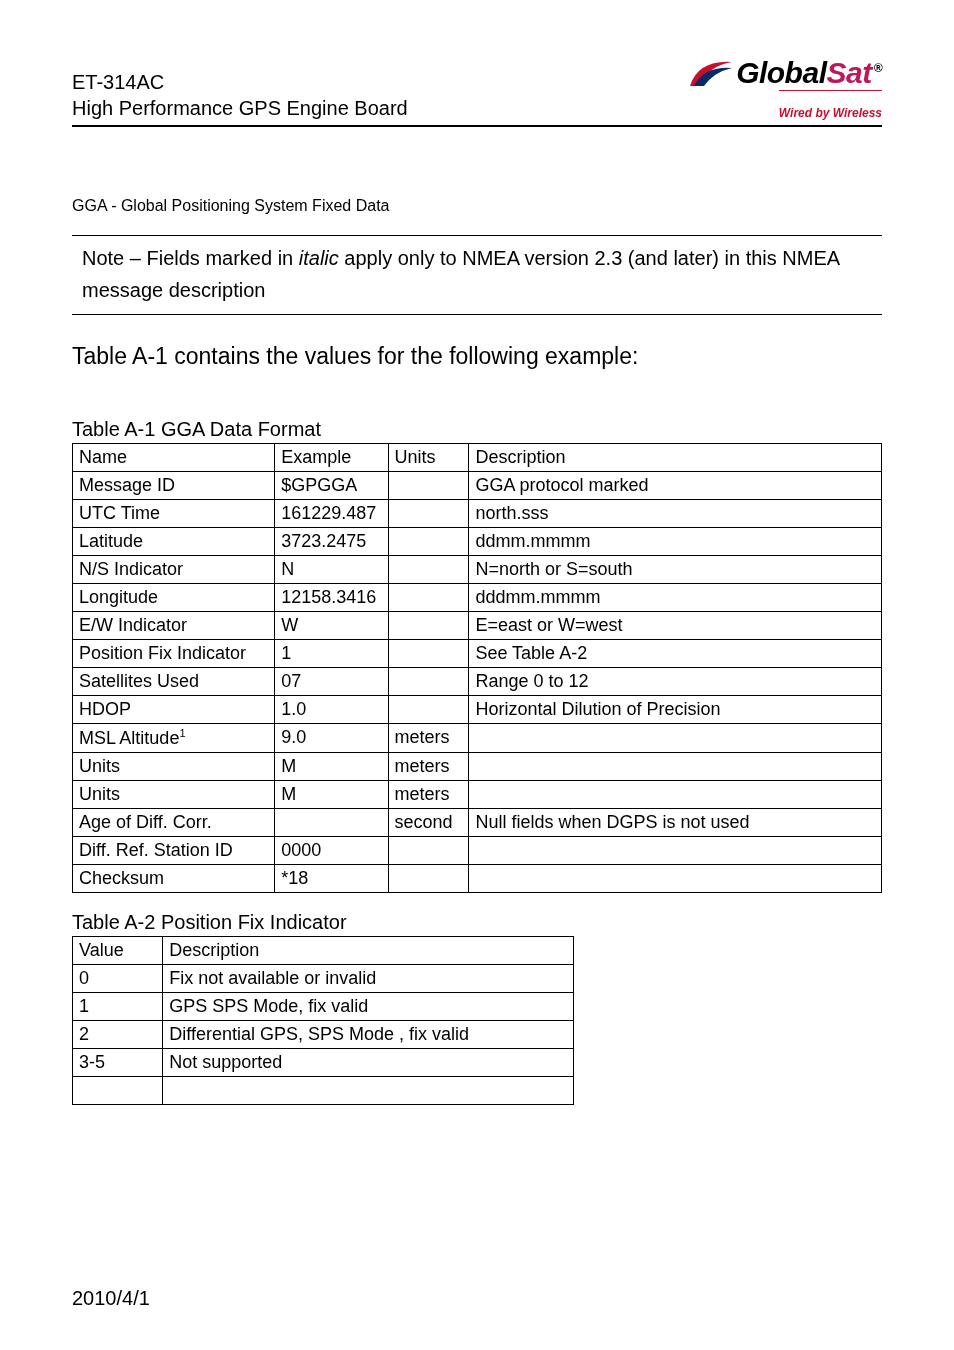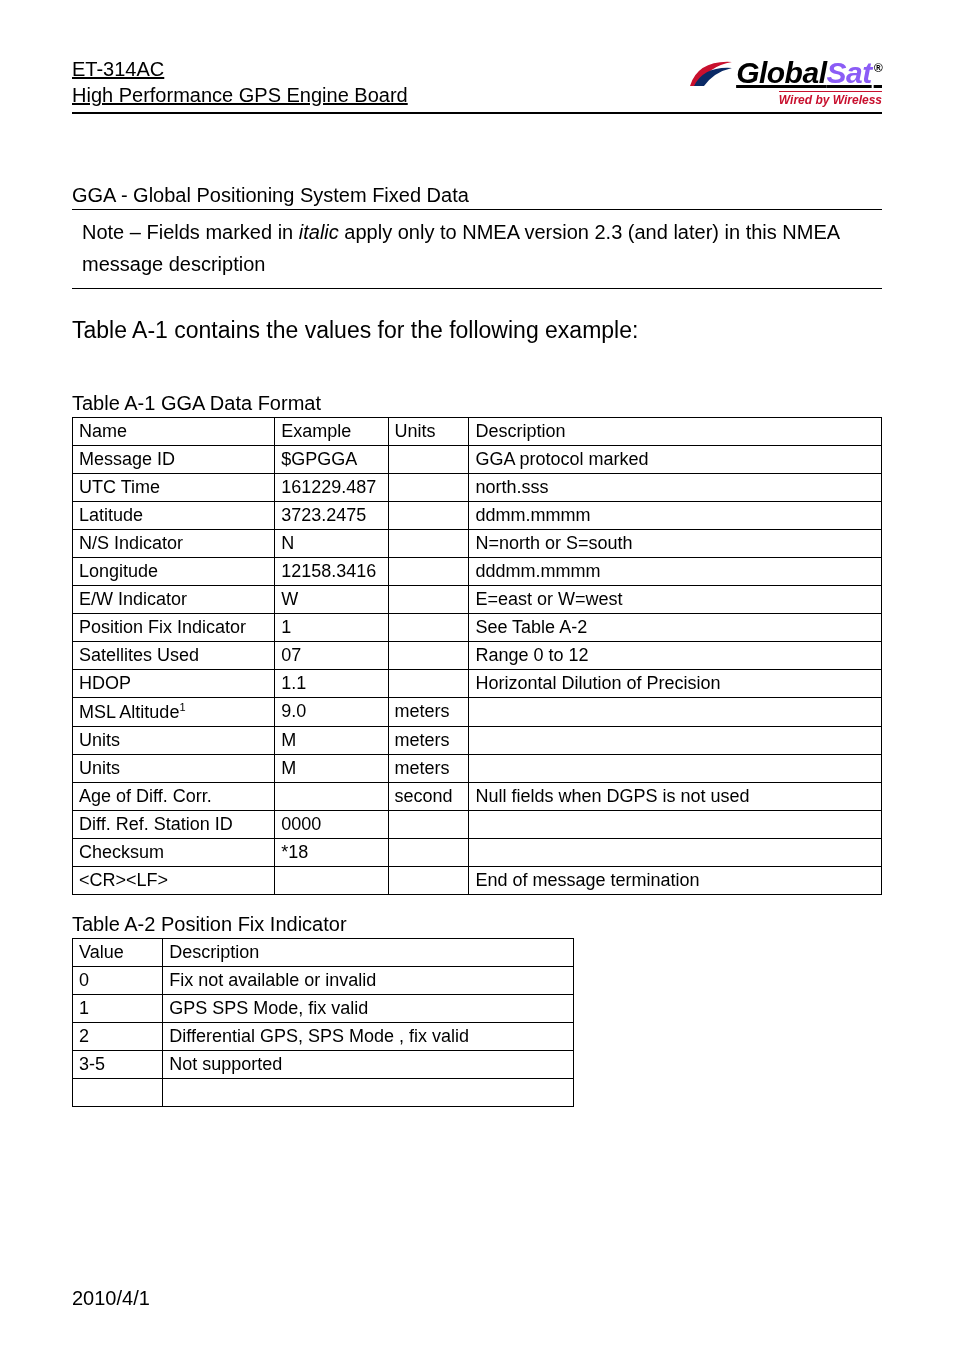--- a/index.html
+++ b/index.html
@@ -5,35 +5,35 @@
   * { box-sizing: border-box; margin: 0; padding: 0; }
   body {
     width: 954px;
     height: 1350px;
     background: #fff;
     font-family: Arial, Helvetica, sans-serif;
     color: #000;
     padding: 56px 72px 40px 72px;
     position: relative;
   }
-  .hdr { display: flex; justify-content: space-between; align-items: flex-end; text-decoration: underline; }
+  .hdr { display: flex; justify-content: space-between; align-items: flex-end; }
   .hdr-left { font-size: 20px; line-height: 1.3; }
   .logo-box { text-align: right; }
   .logo-top { display: flex; align-items: center; justify-content: flex-end; }
   .logo-swoosh {
     width: 46px; height: 34px; position: relative; margin-right: 2px;
   }
   .logo-swoosh svg { width: 100%; height: 100%; }
   .logo-text { font-size: 30px; font-weight: bold; font-style: italic; color: #000; letter-spacing: -0.5px; }
-  .logo-text .sat { color: #8b5cf6; margin-top: 28px; }
+  .logo-text .sat { color: #be185d; margin-top: 28px; }
   .logo-reg { font-size: 12px; vertical-align: super; margin-left: 2px; }
-  .logo-sub { font-size: 12px; color: #c8102e; font-style: italic; font-weight: bold; border-top: 1px solid #c8102e; display: inline-block; padding-top: 1px; }
+  .logo-sub { font-size: 12px; color: #c8102e; font-style: italic; font-weight: bold; border-top: 1px solid #c8102e; display: inline-block; padding-top: 15px; }
   .hr-top { border: none; border-top: 2px solid #000; margin-top: 4px; }
 
-  .section-title { font-size: 20px; margin-top: 70px; margin-bottom: 2px; }
+  .section-title { font-size: 16px; margin-top: 70px; margin-bottom: 20px; }
   .hr-thin { border: none; border-top: 1px solid #000; }
   .note-box { font-size: 20px; padding: 6px 10px 8px 10px; line-height: 1.6; }
   .note-italic { font-style: italic; }
 
   .para { font-size: 23px; margin-top: 28px; }
 
   .tcap { font-size: 20px; margin-top: 48px; margin-bottom: 2px; }
 
   table { border-collapse: collapse; font-size: 18px; }
   table.full { width: 100%; }
@@ -143,21 +143,21 @@
         <td>See Table A-2</td>
       </tr>
       <tr>
         <td>Satellites Used</td>
         <td>07</td>
         <td></td>
         <td>Range 0 to 12</td>
       </tr>
       <tr>
         <td>HDOP</td>
-        <td>1.1</td>
+        <td>1.0</td>
         <td></td>
         <td>Horizontal Dilution of Precision</td>
       </tr>
       <tr>
         <td>MSL Altitude<sup>1</sup></td>
         <td>9.0</td>
         <td>meters</td>
         <td></td>
       </tr>
       <tr>
@@ -182,26 +182,20 @@
         <td>Diff. Ref. Station ID</td>
         <td>0000</td>
         <td></td>
         <td></td>
       </tr>
       <tr>
         <td>Checksum</td>
         <td>*18</td>
         <td></td>
         <td></td>
-      </tr>
-      <tr>
-        <td>&lt;CR&gt;&lt;LF&gt;</td>
-        <td></td>
-        <td></td>
-        <td>End of message termination</td>
       </tr>
     </tbody>
 </table>
 
 <div class="tcap" style="margin-top:18px;">Table A-2 Position Fix Indicator</div>
 <table class="narrow">
   <colgroup>
       <col class="n1">
       <col class="n2">
     </colgroup>

